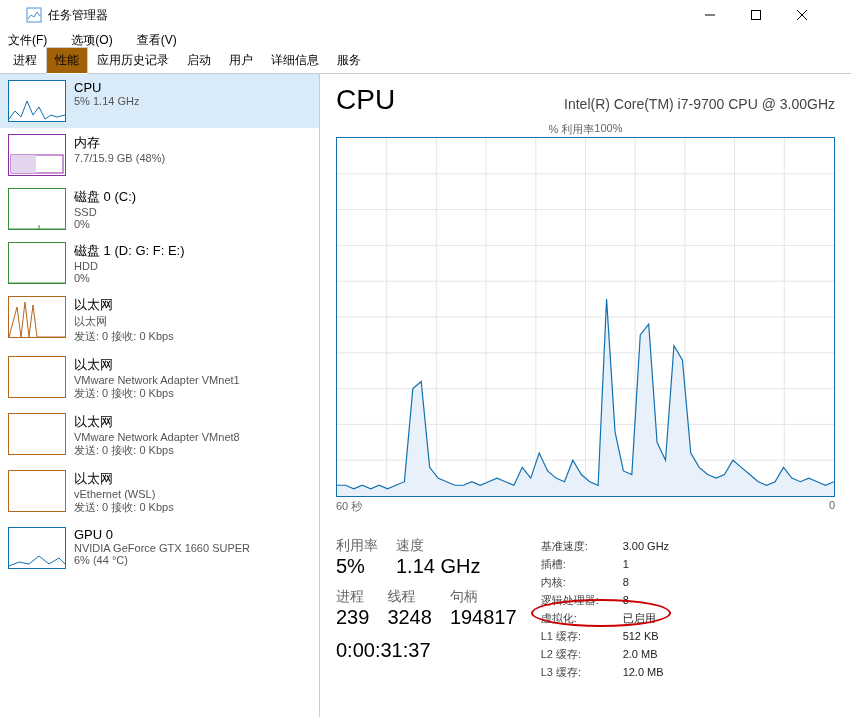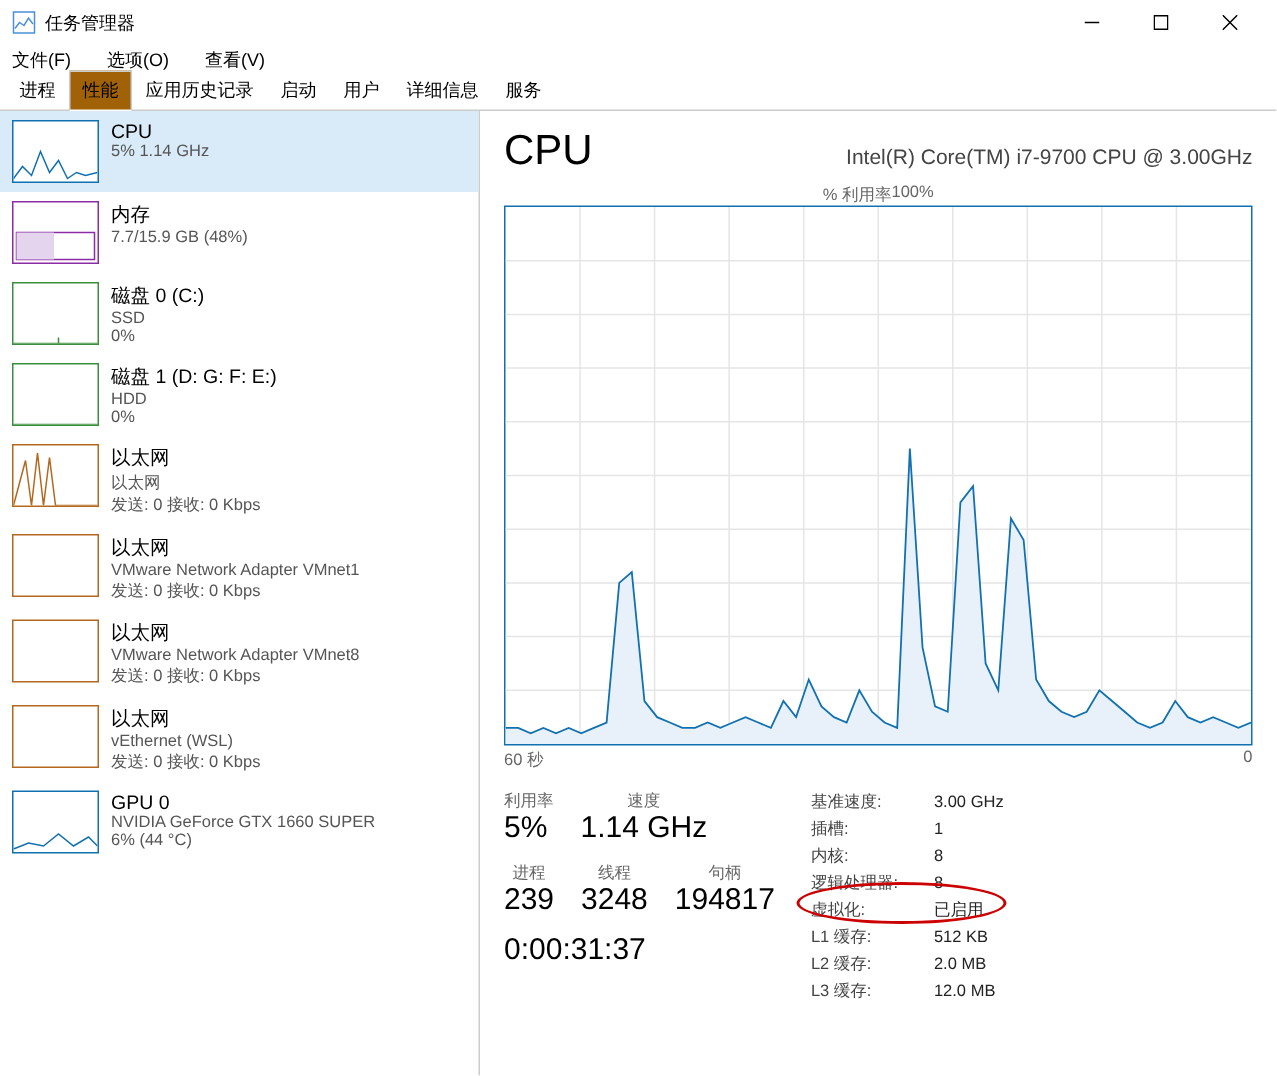--- a/index.html
+++ b/index.html
@@ -1,17 +1,17 @@
 <!DOCTYPE html>
 <html><head>
 <meta charset="utf-8">
 <style>
 * { box-sizing: border-box; margin: 0; padding: 0; font-family: "Microsoft YaHei", "Segoe UI", sans-serif; }
 body { width: 851px; height: 717px; background: #fff; font-size: 12px; color: #000; overflow: hidden; }
-.titlebar { height: 30px; display: flex; align-items: center; padding: 0 8px; }
+.titlebar { height: 30px; display: flex; align-items: center; padding: 0 26px; }
 .titlebar .icon { width: 16px; height: 16px; margin-right: 6px; }
 .titlebar .title { flex: 1; font-size: 12px; }
 .winbtn { width: 46px; height: 30px; display: flex; align-items: center; justify-content: center; }
 .menubar { height: 20px; display: flex; align-items: center; padding: 0 8px; gap: 24px; font-size: 12px; }
 .tabbar { height: 24px; border-bottom: 1px solid #ccc; display: flex; align-items: flex-end; padding: 0 4px; font-size: 12px; }
 .tab { padding: 4px 8px; border: 1px solid transparent; position: relative; top: 1px; }
 .tab.active { border: 1px solid #ccc; border-bottom: 1px solid #fff; background: #a16207; }
 .content { display: flex; height: calc(717px - 30px - 20px - 24px); }
 .sidebar { width: 320px; border-right: 1px solid #ccc; overflow-y: auto; }
 .side-item { display: flex; padding: 6px 8px; gap: 8px; }
@@ -20,24 +20,24 @@
 .thumb svg { width: 100%; height: 100%; display: block; }
 .side-text .name { font-size: 13px; }
 .side-text .sub { font-size: 11px; color: #555; }
 .main { flex: 1; padding: 10px 16px; }
 .main-header { display: flex; justify-content: space-between; align-items: baseline; margin-bottom: 6px; }
 .main-header .big { font-size: 28px; font-weight: 300; }
 .main-header .model { font-size: 14px; color: #444; }
 .chartlabels { display: flex; justify-content: center; font-size: 11px; color: #666; }
 .chart { border: 1px solid #1170b0; height: 360px; position: relative; margin-bottom: 2px; }
 .chart svg { width: 100%; height: 100%; display: block; }
-.axislabels { display: flex; justify-content: space-between; font-size: 11px; color: #666; margin-bottom: 12px; }
+.axislabels { display: flex; justify-content: space-between; font-size: 11px; color: #666; margin-bottom: 23px; }
 .statsrow { display: flex; gap: 24px; }
 .statcol { display: flex; flex-direction: column; gap: 10px; }
-.stat .lbl { font-size: 11px; color: #666; text-align: center; }
+.stat .lbl { font-size: 14px; color: #666; }
 .stat .val { font-size: 20px; font-weight: 300; }
 .kv-table { font-size: 11px; }
 .kv-table .row { display: flex; gap: 12px; line-height: 18px; }
 .kv-table .row .k { width: 70px; color: #444; }
 .kv-table .row .v { color: #222; }
 .circ { position: absolute; border: 2px solid #c00; border-radius: 50%; pointer-events: none; }
 .grid line { stroke: #e5e5e5; stroke-width: 1; }
 </style>
 </head>
 <body>

